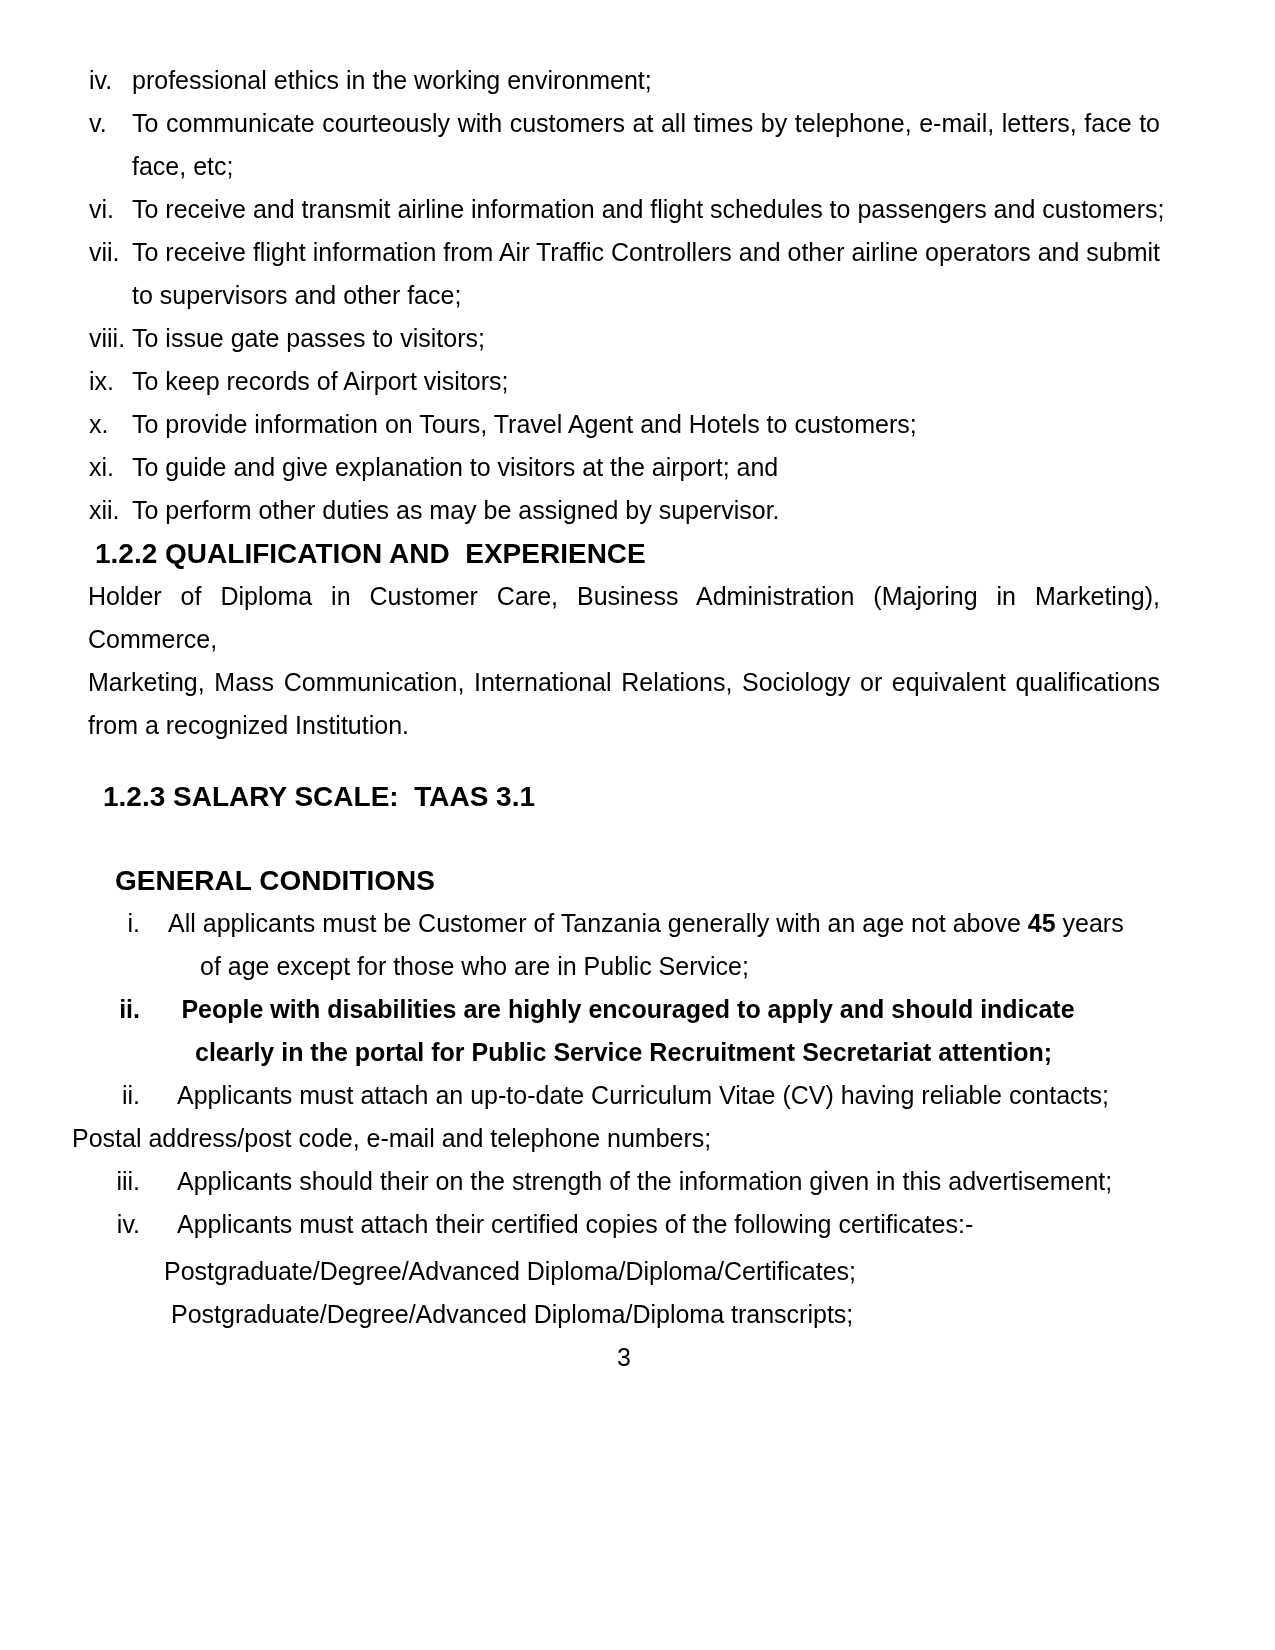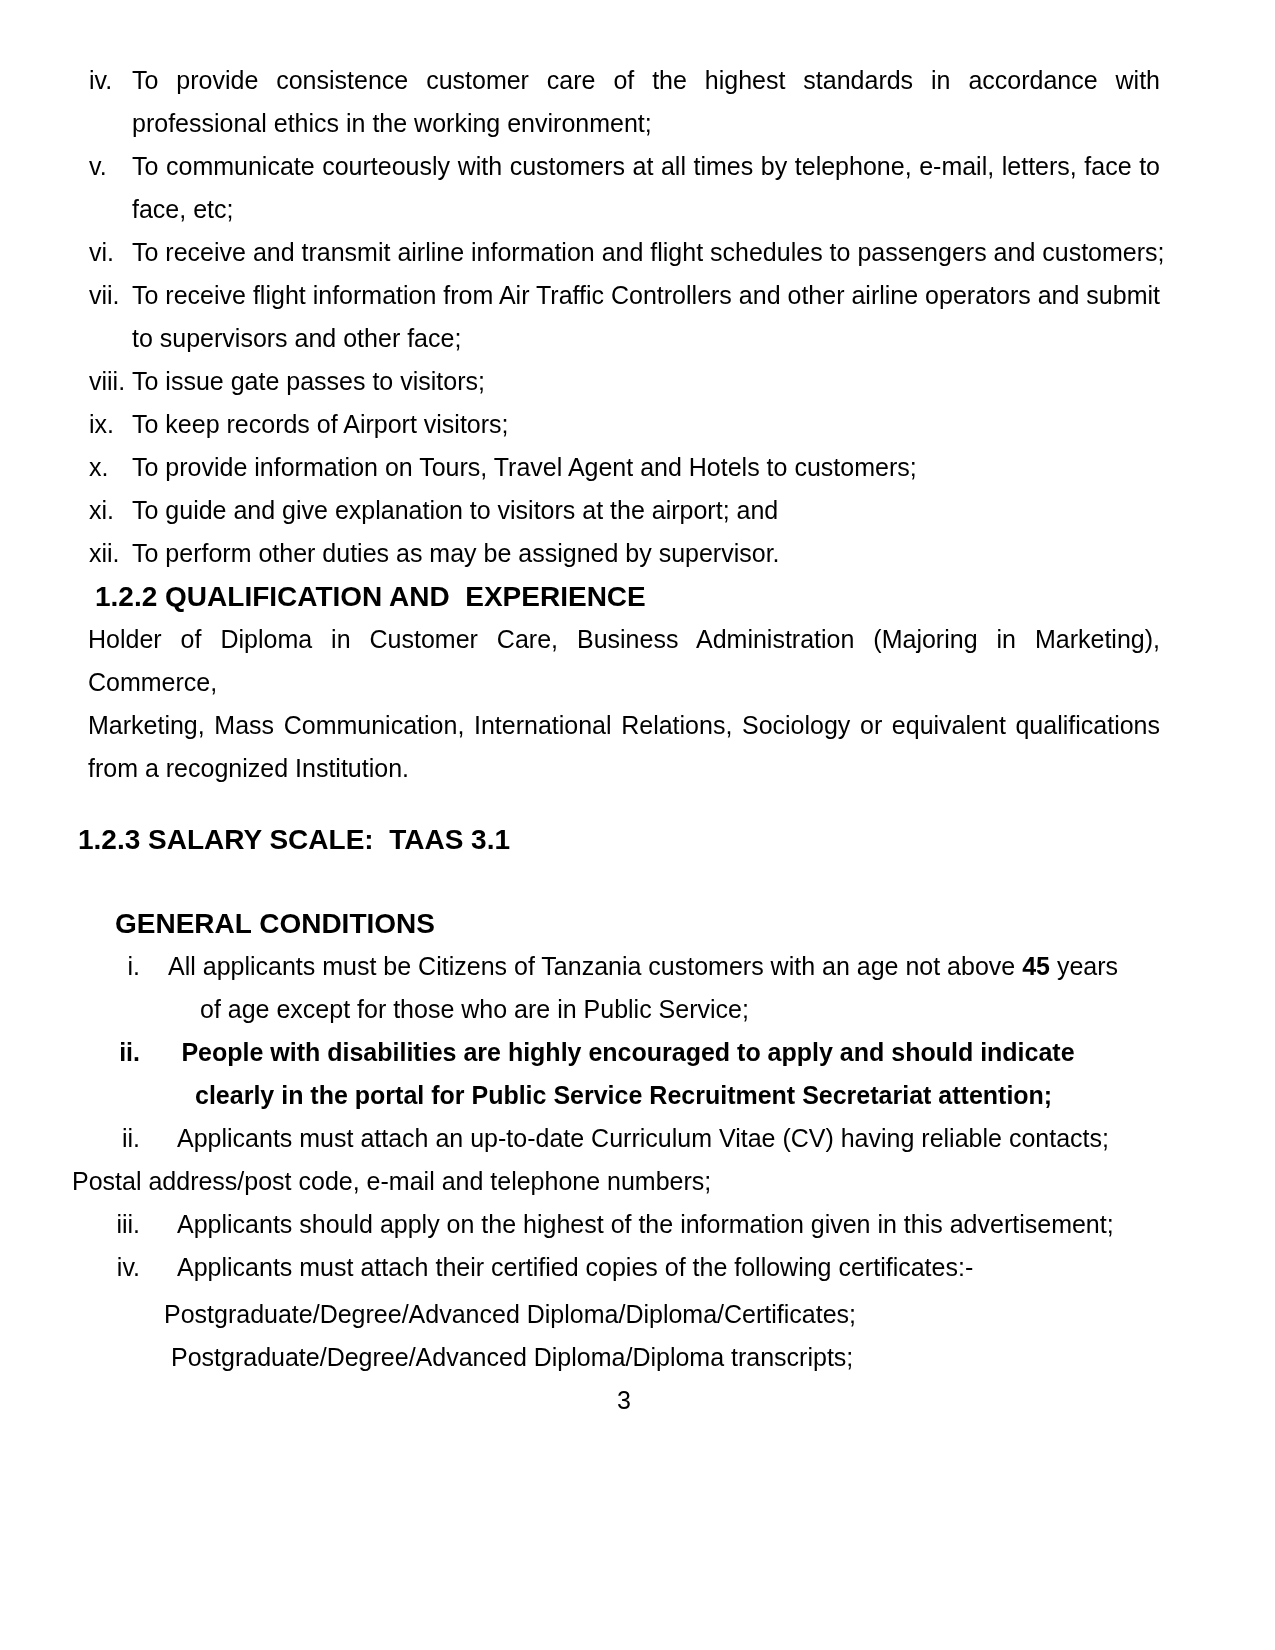--- a/index.html
+++ b/index.html
@@ -18,41 +18,40 @@
   .l1item .marker { position:absolute; left:-43px; top:0; width:43px; text-align:left; white-space:pre; }
   
   .l2item { position:relative; margin-right:115px; }
   .l2item .marker { position:absolute; left:88px; top:0; width:52px; text-align:right; white-space:pre; }
   .jl { text-align:justify; text-align-last:justify; }
   .nw { white-space:nowrap; }
   .b  { font-weight:bold; }
   .h  { font-weight:bold; font-size:28px; white-space:pre; }
   .h-qual   { margin-left:95px; }
   .p-holder { margin-left:88px; margin-right:115px; }
-  .h-salary { margin-top:28px; margin-left:78px; }
+  .h-salary { margin-top:28px; margin-left:103px; }
   .h-gc     { margin-top:41px; margin-left:115px; }
   .ml168 { margin-left:168px; }
   .ml165 { margin-left:96px;text-align:center; }
   .ml177 { margin-left:177px; }
   .ml200 { margin-left:200px; }
   .ml195 { margin-left:195px; }
   .ml170 { margin-left:72px; }
   .certs { margin-top:4px; }
   .cert1 { margin-left:164px; }
   .cert2 { margin-left:171px; }
   .pageno { margin-left:88px; margin-right:115px; text-align:center; }
 </style>
 </head>
 <body>
 
 <div class="page">
 
   <div class="l1item">
     <span class="marker">iv.</span>
-    <div class="jl">To provide consistence customer care of the highest standards in accordance with</div>
     <div class="nw">professional ethics in the working environment;</div>
   </div>
   <div class="l1item">
     <span class="marker">v.</span>
     <div class="jl">To communicate courteously with customers at all times by telephone, e-mail, letters, face to</div>
     <div class="nw">face, etc;</div>
   </div>
   <div class="l1item">
     <span class="marker">vi.</span>
     <div class="nw">To receive and transmit airline information and flight schedules to passengers and customers;</div>
@@ -89,39 +88,39 @@
     <div class="jl">Marketing, Mass Communication, International Relations, Sociology or equivalent qualifications</div>
     <div class="nw">from a recognized Institution.</div>
   </div>
 
   <div class="h h-salary">1.2.3 SALARY SCALE:  TAAS 3.1</div>
 
   <div class="h h-gc">GENERAL CONDITIONS</div>
 
   <div class="l2item">
     <span class="marker">i.</span>
-    <div class="nw ml168"><span>All applicants must be Citizens of Tanzania customers with an age not above </span><b>45</b><span> years</span></div>
+    <div class="nw ml168"><span>All applicants must be Customer of Tanzania generally with an age not above </span><b>45</b><span> years</span></div>
     <div class="nw ml200">of age except for those who are in Public Service;</div>
   </div>
 
   <div class="l2item b">
     <span class="marker">ii.</span>
     <div class="nw ml165">People with disabilities are highly encouraged to apply and should indicate</div>
     <div class="nw ml195">clearly in the portal for Public Service Recruitment Secretariat attention;</div>
   </div>
 
   <div class="l2item">
     <span class="marker">ii.</span>
     <div class="nw ml177">Applicants must attach an up-to-date Curriculum Vitae (CV) having reliable contacts;</div>
     <div class="nw ml170">Postal address/post code, e-mail and telephone numbers;</div>
   </div>
 
   <div class="l2item">
     <span class="marker">iii.</span>
-    <div class="nw ml177">Applicants should apply on the highest of the information given in this advertisement;</div>
+    <div class="nw ml177">Applicants should their on the strength of the information given in this advertisement;</div>
   </div>
 
   <div class="l2item">
     <span class="marker">iv.</span>
     <div class="nw ml177">Applicants must attach their certified copies of the following certificates:-</div>
   </div>
 
   <div class="certs">
     <div class="nw cert1">Postgraduate/Degree/Advanced Diploma/Diploma/Certificates;</div>
     <div class="nw cert2">Postgraduate/Degree/Advanced Diploma/Diploma transcripts;</div>

